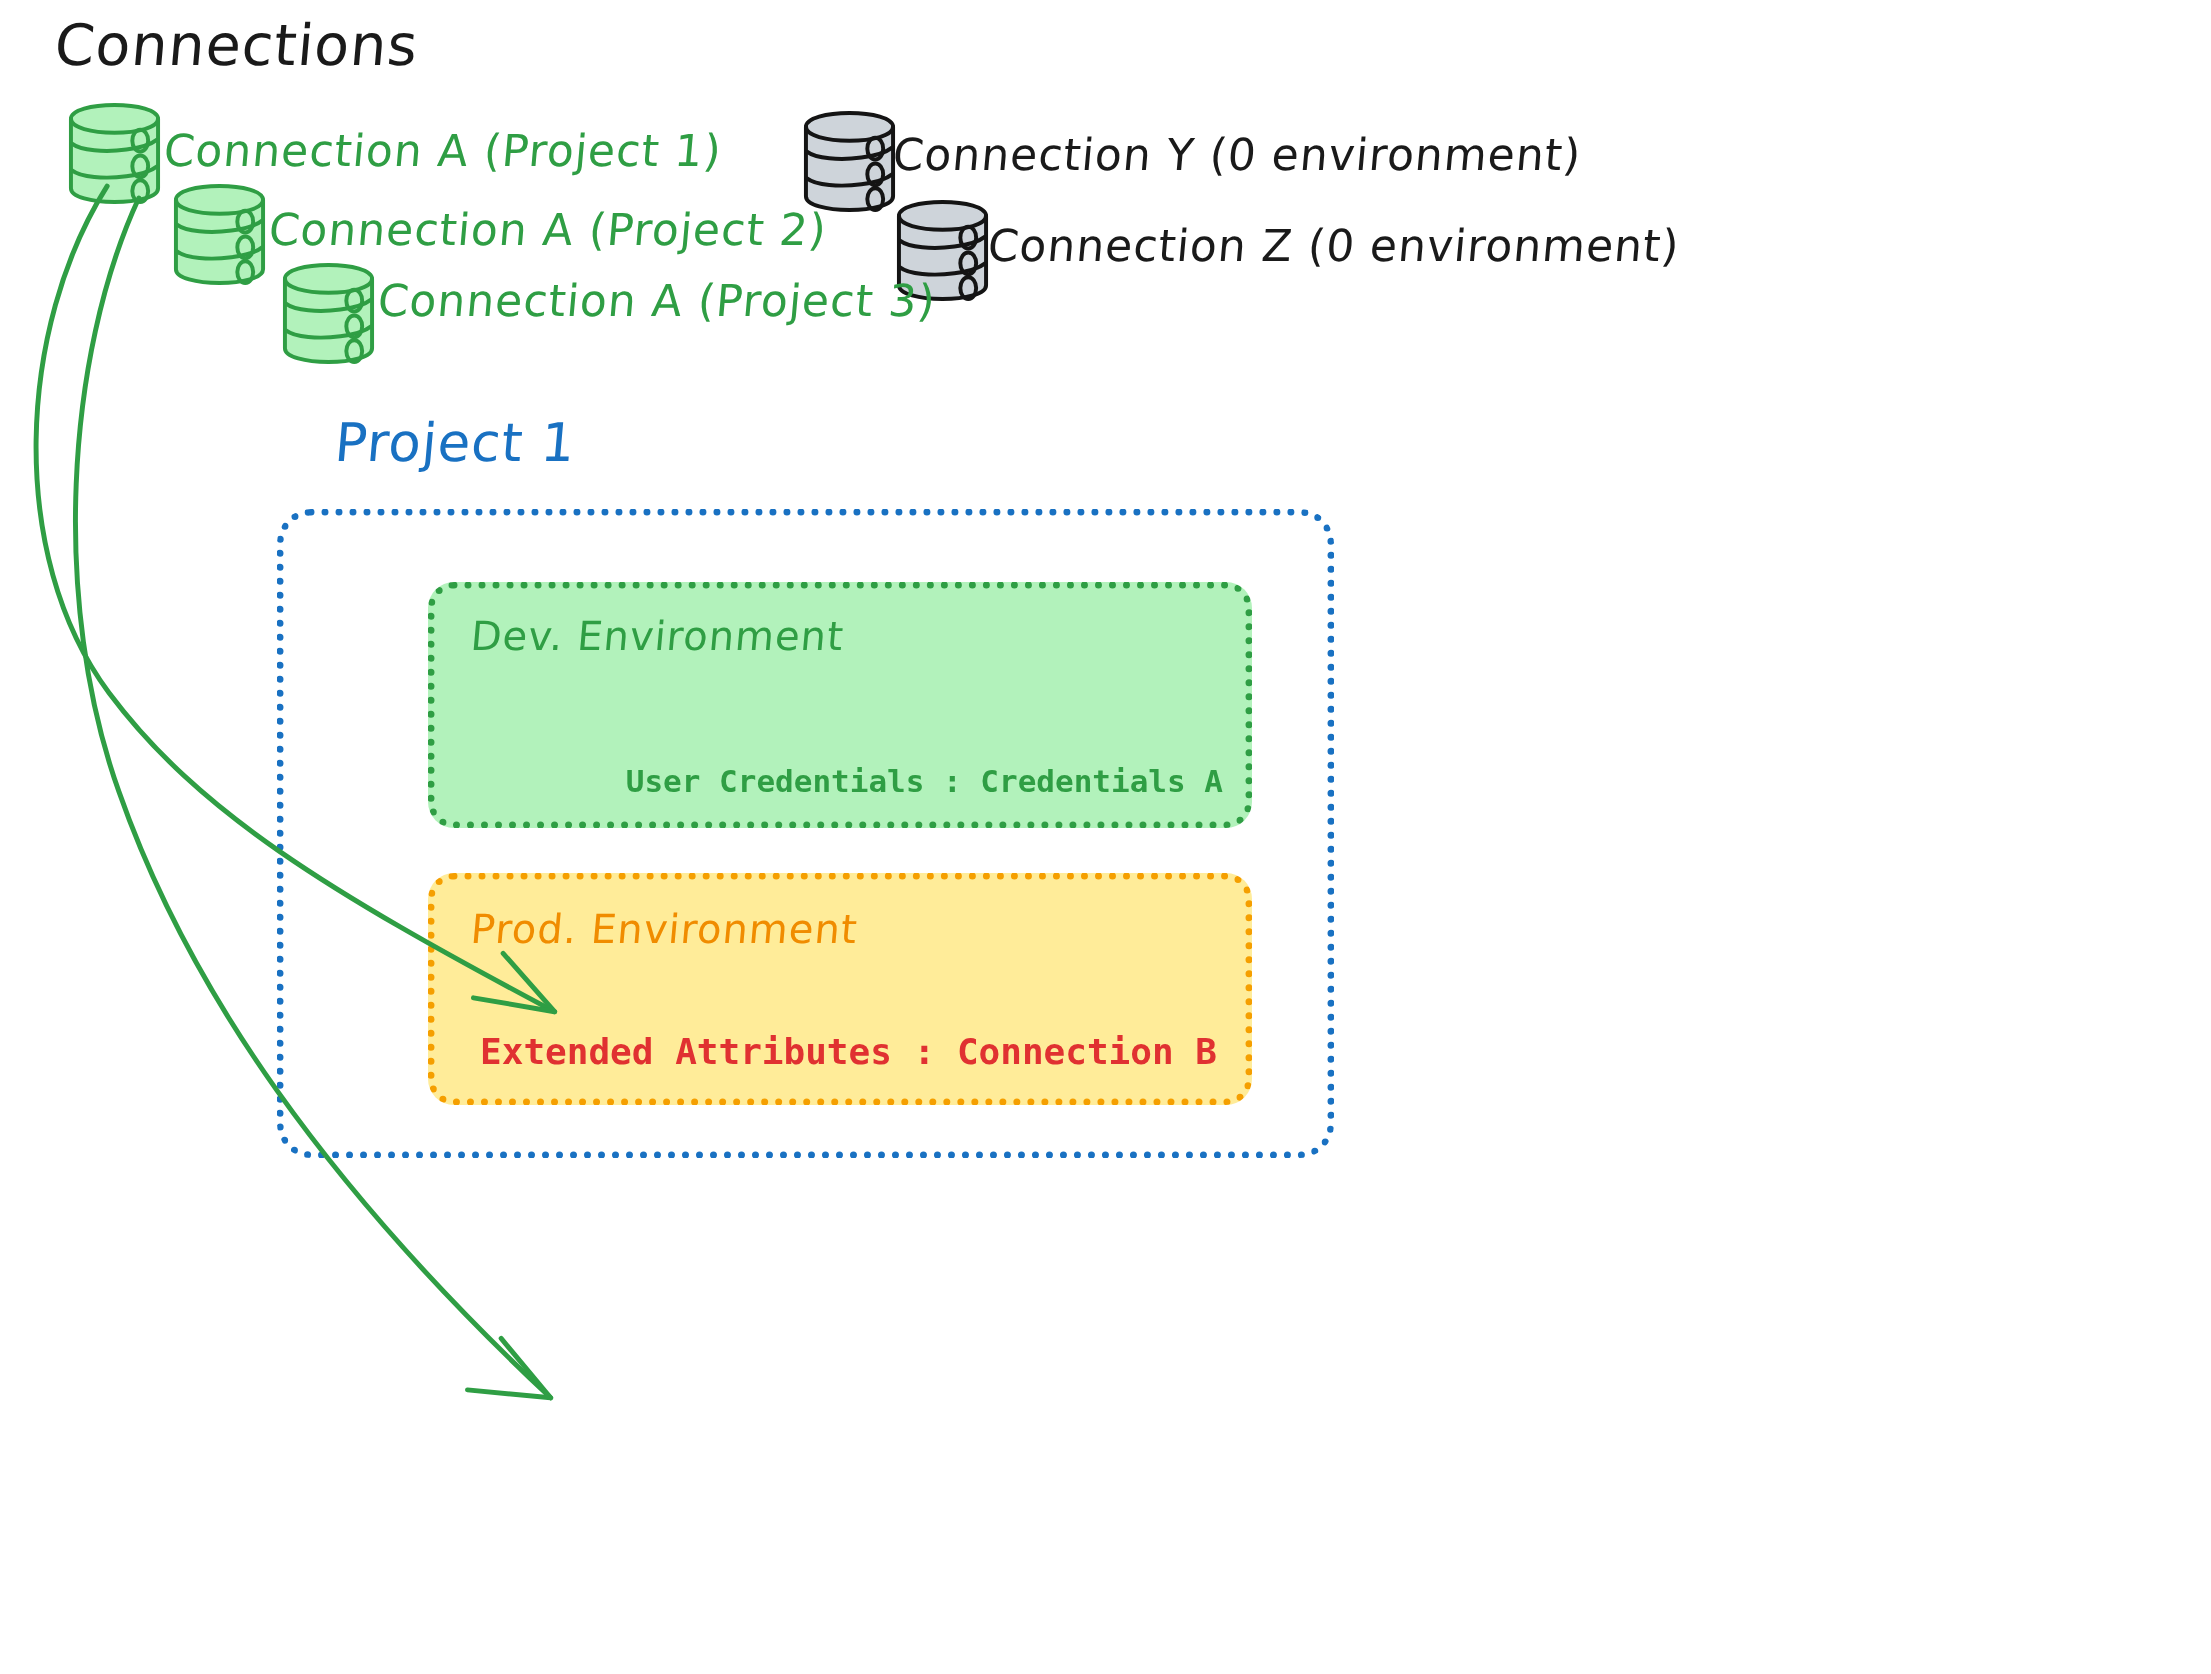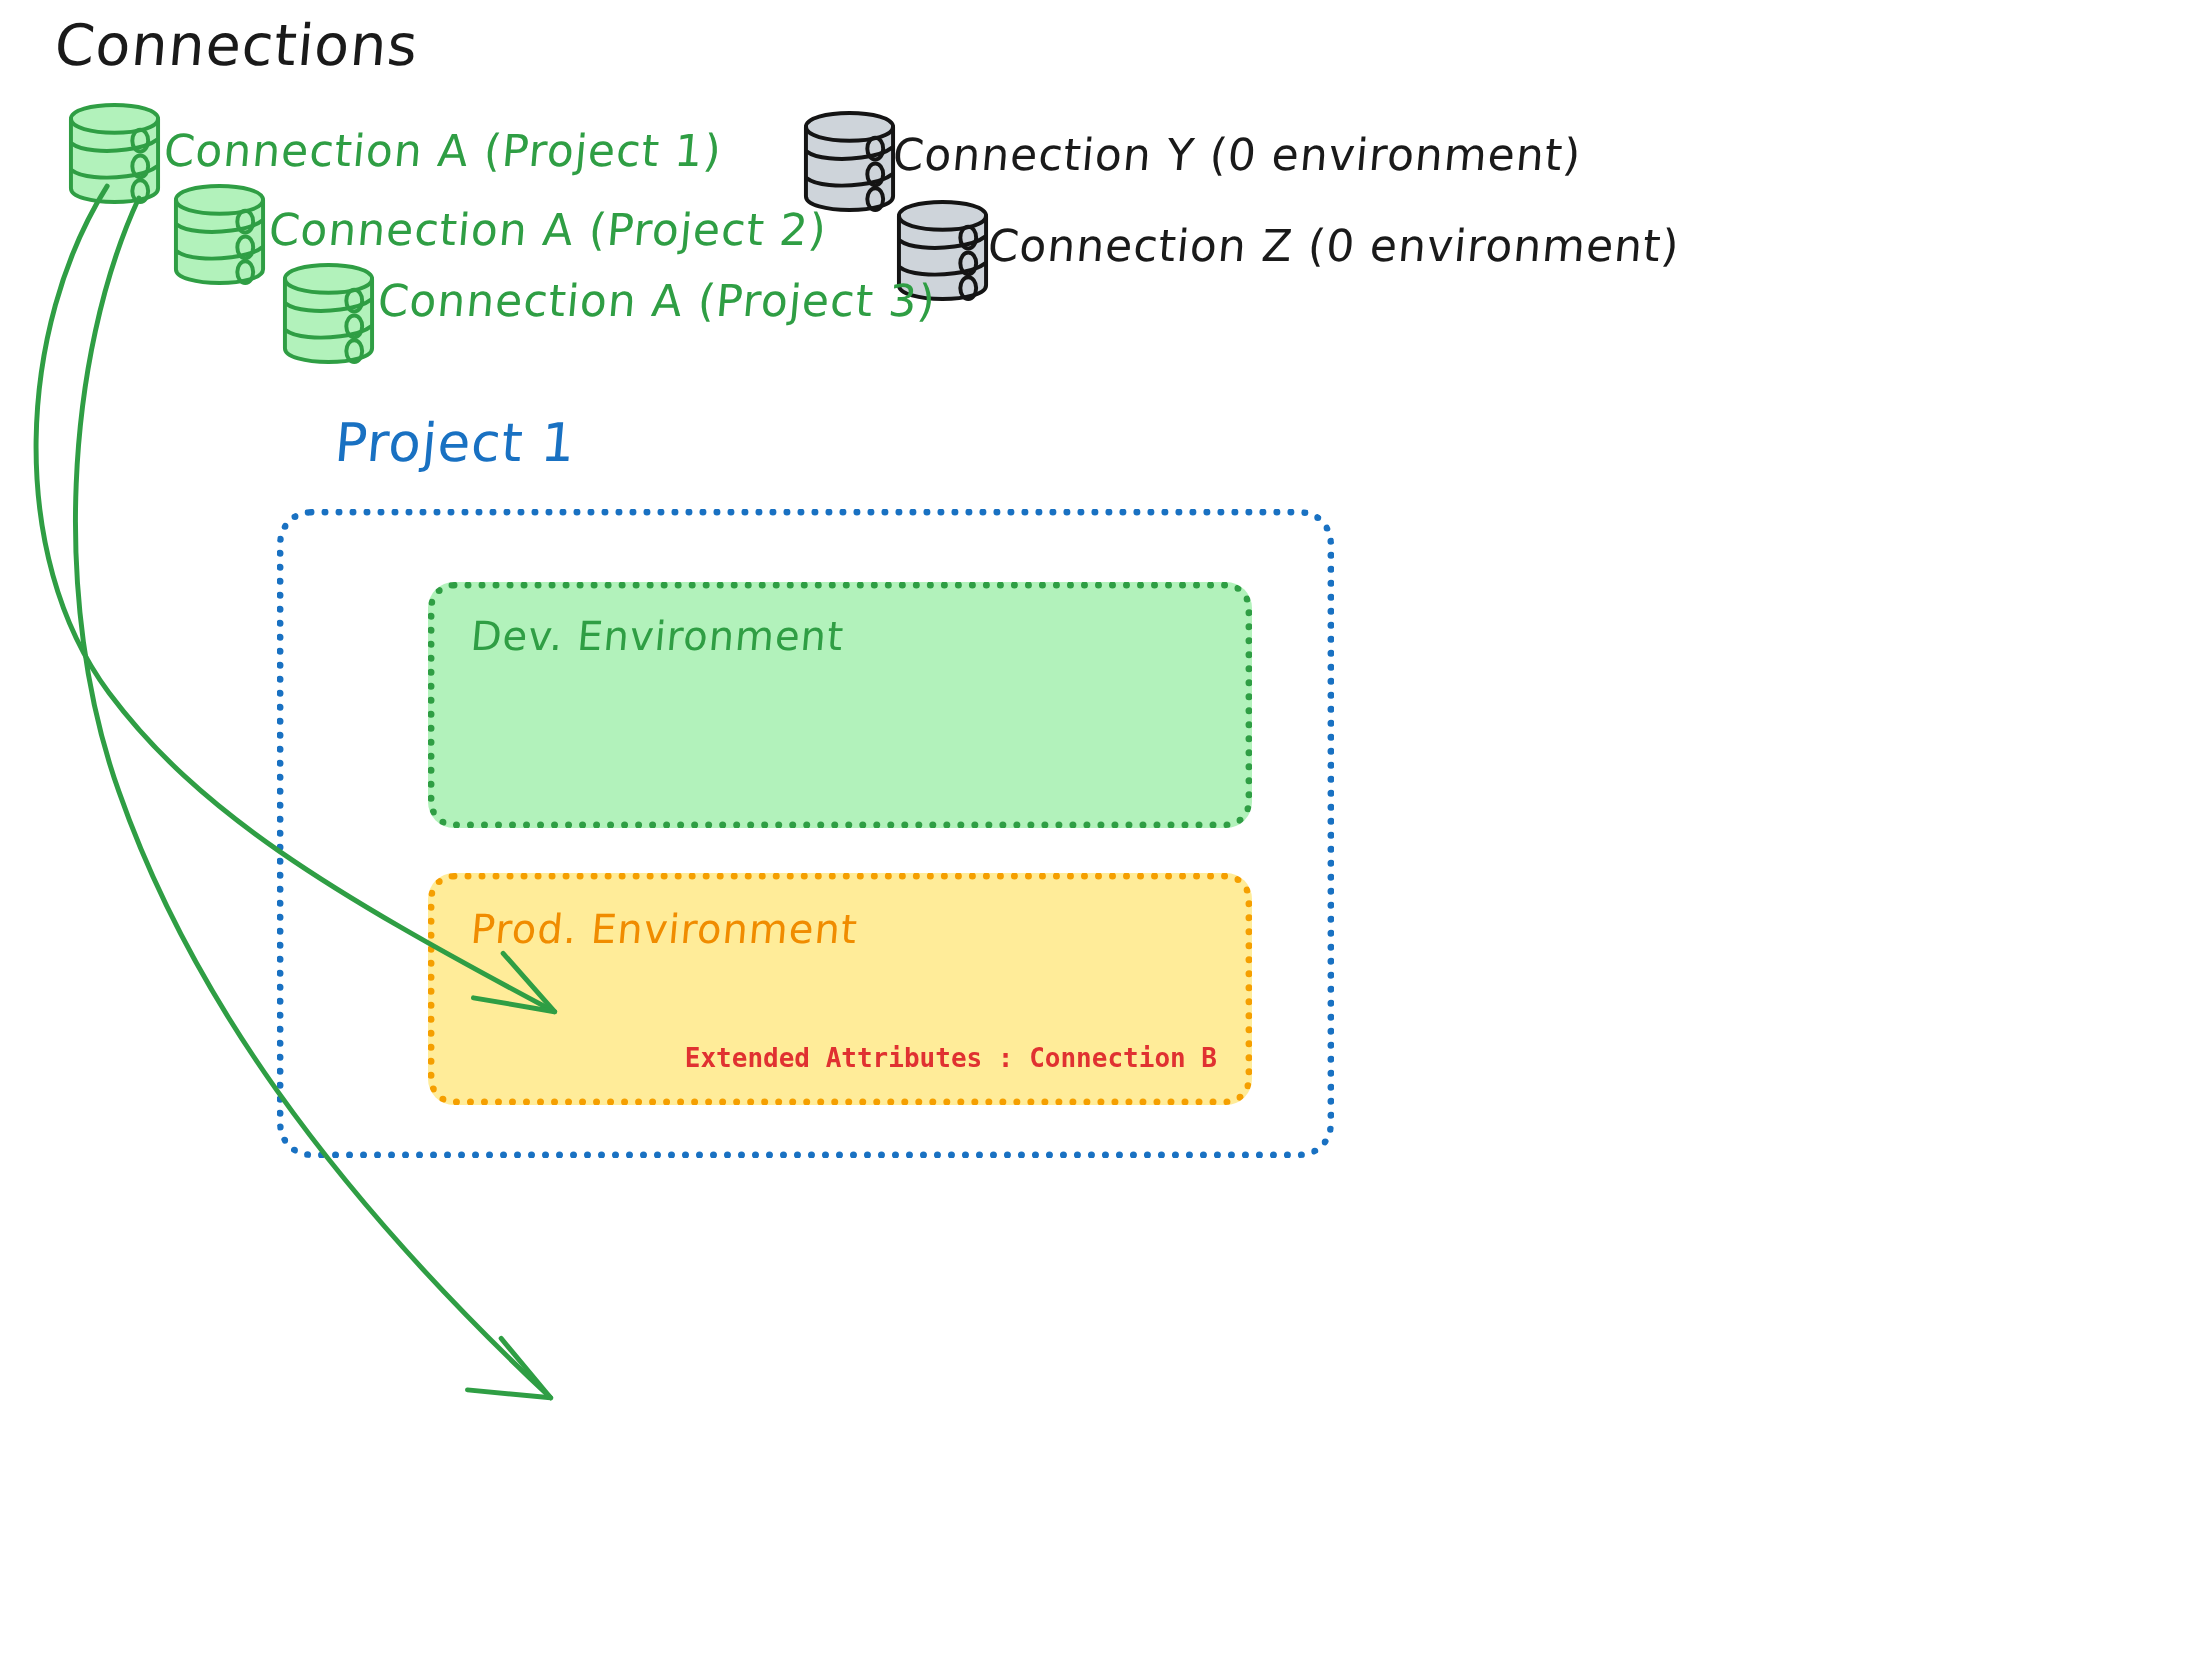--- a/index.html
+++ b/index.html
@@ -67,21 +67,21 @@
   .env-title{
     position:absolute;font-size:40px;
   }
   #dev-title{left:36px;top:24px;color:#2f9e44;}
   #prod-title{left:36px;top:26px;color:#f08c00;}
 
   .env-rows{
     position:absolute;right:22px;bottom:12px;text-align:left;
   }
   #dev-rows{font-size:31px;color:#2f9e44;line-height:1.34;bottom:18px;}
-  #prod-rows{font-size:26px;color:#e03131;line-height:1.34;bottom:22px;right:28px;text-align:right;}
+  #prod-rows{font-size:36px;color:#e03131;line-height:1.34;bottom:22px;right:28px;text-align:right;}
 
   svg.overlay{position:absolute;left:0;top:0;width:2212px;height:1674px;
     pointer-events:none;overflow:visible;}
 </style>
 </head>
 <body>
 
 <div id="stage">
 
   <div class="hand" id="title-connections">Connections</div>
@@ -152,20 +152,23 @@
 
   <div class="hand conn-label black" style="left:893px;top:129px;">Connection Y (0 environment)</div>
   <div class="hand conn-label black" style="left:988px;top:220px;">Connection Z (0 environment)</div>
 
   <div class="hand" id="title-project">Project 1</div>
 
   <div id="project-box"></div>
 
   <div class="env-box" id="dev-box">
     <div class="hand env-title" id="dev-title">Dev. Environment</div>
+    <div class="env-rows" id="dev-rows">
+      <div class="mono">User Credentials : Credentials A</div>
+    </div>
   </div>
 
   <div class="env-box" id="prod-box">
     <div class="hand env-title" id="prod-title">Prod. Environment</div>
     <div class="env-rows" id="prod-rows">
       <div class="mono">Extended Attributes : Connection B</div>
     </div>
   </div>
 
   <svg class="overlay" viewBox="0 0 2234 1691" width="2212" height="1674">

